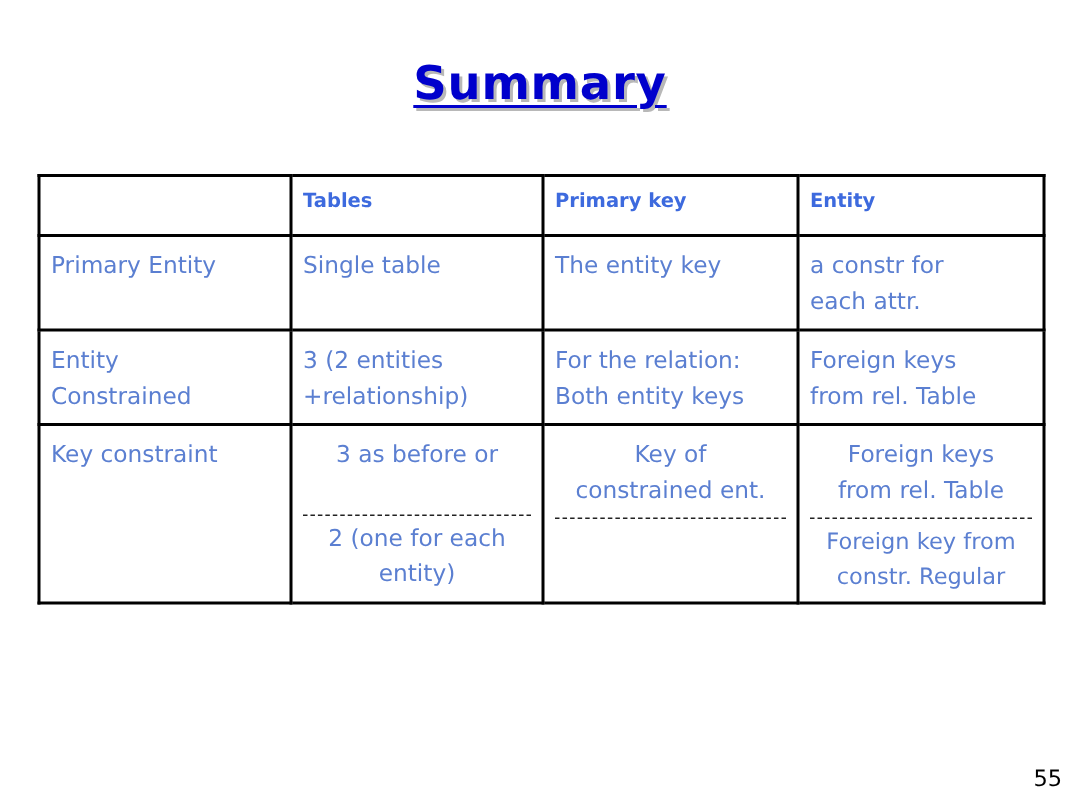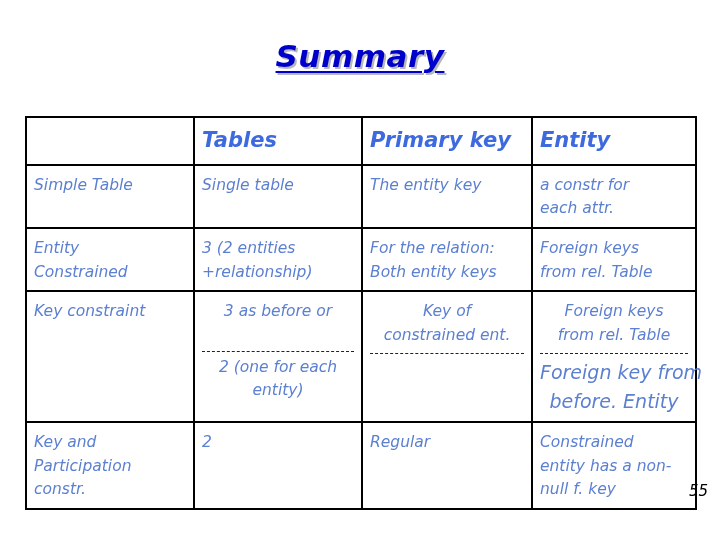--- a/index.html
+++ b/index.html
@@ -14,21 +14,20 @@
     font-family: "Liberation Sans", sans-serif;
     position: relative;
   }
 
   #slide {
     position: absolute;
     left: 0; top: 0;
     width: 720px;
     height: 392px;
     background: #ffffff;
-    font-style: italic;
   }
 
   
   #title-wrap {
     position: absolute;
     left: 0;
     top: 40px;
     width: 720px;
     text-align: center;
   }
@@ -60,21 +59,21 @@
     border: 2px solid #000000;
     vertical-align: top;
     padding: 8px 7px 6px 7px;
     color: #5B7FD1;
     font-size: 15.5px;
     line-height: 1.52;
   }
   #summary-table tr.hdr td {
     color: #3D6ADE;
     font-weight: bold;
-    font-size: 21px;
+    font-size: 13px;
     padding-top: 7px;
     padding-bottom: 7px;
     height: 24px;
   }
   .col1 { width: 168px; }
   .col2 { width: 168px; }
   .col3 { width: 170px; }
   .col4 { width: 164px; }
 
   .cellline { display: block; white-space: pre; }
@@ -89,30 +88,30 @@
     width: 100%;
   }
   .dashsep-empty {
     display: block;
     border-top: 1.5px dashed #222222;
     margin: 6px 0 0 0;
     height: 0;
     width: 100%;
   }
   .small {
-    font-size: 19px;
+    font-size: 15px;
     line-height: 1.5;
   }
   .spacer-line { display: block; height: 21px; }
 
   
   #slide-number {
     position: absolute;
     left: 689px;
-    top: 484px;
+    top: 512px;
     font-family: "DejaVu Sans", sans-serif;
     font-size: 15px;
     color: #000000;
     line-height: 1;
   }
 </style>
 </head>
 <body>
 
 <div id="slide">
@@ -132,21 +131,21 @@
 
       <tr class="hdr">
         <td></td>
         <td>Tables</td>
         <td>Primary key</td>
         <td>Entity</td>
       </tr>
 
       <tr>
         <td>
-          <span class="cellline">Simple Table</span>
+          <span class="cellline">Primary Entity</span>
         </td>
         <td>
           <span class="cellline">Single table</span>
         </td>
         <td>
           <span class="cellline">The entity key</span>
         </td>
         <td>
           <span class="cellline">a constr for</span>
           <span class="cellline">each attr.</span>
@@ -195,42 +194,24 @@
           <span class="dashsep-empty"></span>
         </td>
         <td>
           <span class="cell-block">
             <span class="cellline">Foreign keys</span>
             <span class="cellline">from rel. Table</span>
           </span>
           <span class="dashsep"></span>
           <span class="cell-block small">
             <span class="cellline">Foreign key from</span>
-            <span class="cellline">before. Entity</span>
-          </span>
-        </td>
-      </tr>
-
-      <tr>
-        <td>
-          <span class="cellline">Key and</span>
-          <span class="cellline">Participation</span>
-          <span class="cellline">constr.</span>
-        </td>
-        <td>
-          <span class="cellline">2</span>
-        </td>
-        <td>
-          <span class="cellline">Regular</span>
-        </td>
-        <td>
-          <span class="cellline">Constrained</span>
-          <span class="cellline">entity has a non-</span>
-          <span class="cellline">null f. key</span>
-        </td>
-      </tr>
+            <span class="cellline">constr. Regular</span>
+          </span>
+        </td>
+      </tr>
+
 
     </tbody>
   </table>
 
   <div id="slide-number">55</div>
 
 </div>
 
 </body></html>

